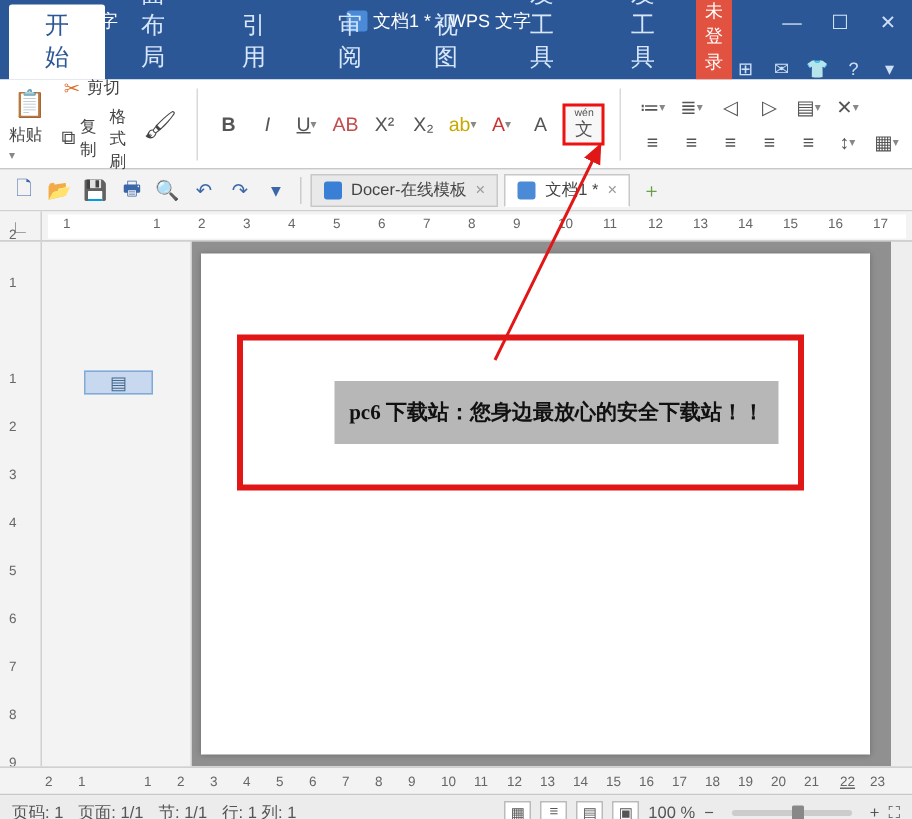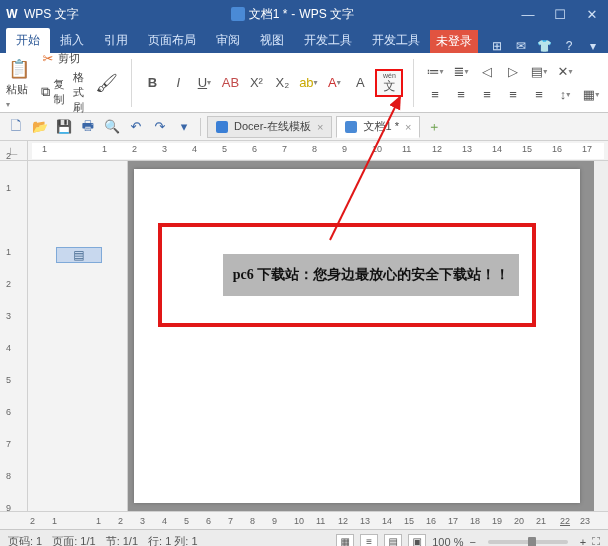--- a/index.html
+++ b/index.html
@@ -9,21 +9,21 @@
   .titlebar { height: 28px; background: #2b5796; color: #fff; display: flex; align-items: center; padding: 0 4px; }
   .titlebar .appicon { width: 16px; height: 16px; margin-right: 4px; display: inline-flex; align-items: center; justify-content: center; font-weight: bold; font-size: 12px; }
   .titlebar .appname { font-size: 12px; }
   .titlebar .spacer { flex: 1; }
   .titlebar .docsec { display: flex; align-items: center; gap: 4px; }
   .titlebar .wctrl { display: flex; gap: 8px; margin-left: 10px; }
   .titlebar .wbtn { width: 24px; height: 20px; display: inline-flex; align-items: center; justify-content: center; color: #cfe0f5; font-size: 13px; cursor: pointer; }
   
   
   .menubar { height: 25px; background: #2b5796; display: flex; align-items: flex-end; padding: 0 6px; }
-  .menubar .tab { padding: 4px 10px; color: #d7e6fb; font-size: 12px; cursor: pointer; }
+  .menubar .tab { padding: 4px 24px; color: #d7e6fb; font-size: 16px; cursor: pointer; }
   .menubar .tab.active { background: #fff; color: #2b5796; border-radius: 2px 2px 0 0; }
   .menubar .tab.warn { background: #e15340; color: #fff; padding: 3px 6px; font-size: 12px; }
   .menubar .right { margin-left: auto; display: flex; gap: 6px; color: #cfe0f5; align-items: center; }
   .menubar .ricn { width: 18px; display: inline-flex; justify-content: center; }
   
   
   .ribbon { height: 60px; background: #fff; border-bottom: 1px solid #c8c8c8; display: flex; align-items: center; padding: 4px 6px; gap: 6px; position: relative; }
   .rgroup { display: flex; flex-direction: column; gap: 3px; }
   .rbtn-big { display: flex; flex-direction: column; align-items: center; width: 40px; font-size: 11px; color: #444; cursor: pointer; }
   .rbtn-big .icn { width: 28px; height: 26px; display: flex; align-items: center; justify-content: center; font-size: 18px; }
@@ -90,23 +90,22 @@
   <span class="spacer"></span>
   <div class="wctrl">
     <span class="wbtn">—</span>
     <span class="wbtn">☐</span>
     <span class="wbtn">✕</span>
   </div>
 </div>
 
 <div class="menubar">
   <span class="tab active">开始</span>
-  <span class="tab">插入</span>
+  <span class="tab">页面布局</span>
   <span class="tab">引用</span>
-  <span class="tab">页面布局</span>
   <span class="tab">审阅</span>
   <span class="tab">视图</span>
   <span class="tab">开发工具</span>
   <span class="tab">开发工具</span>
   <span class="tab warn">未登录</span>
   <div class="right">
     <span class="ricn">⊞</span>
     <span class="ricn">✉</span>
     <span class="ricn">👕</span>
     <span class="ricn">?</span>

